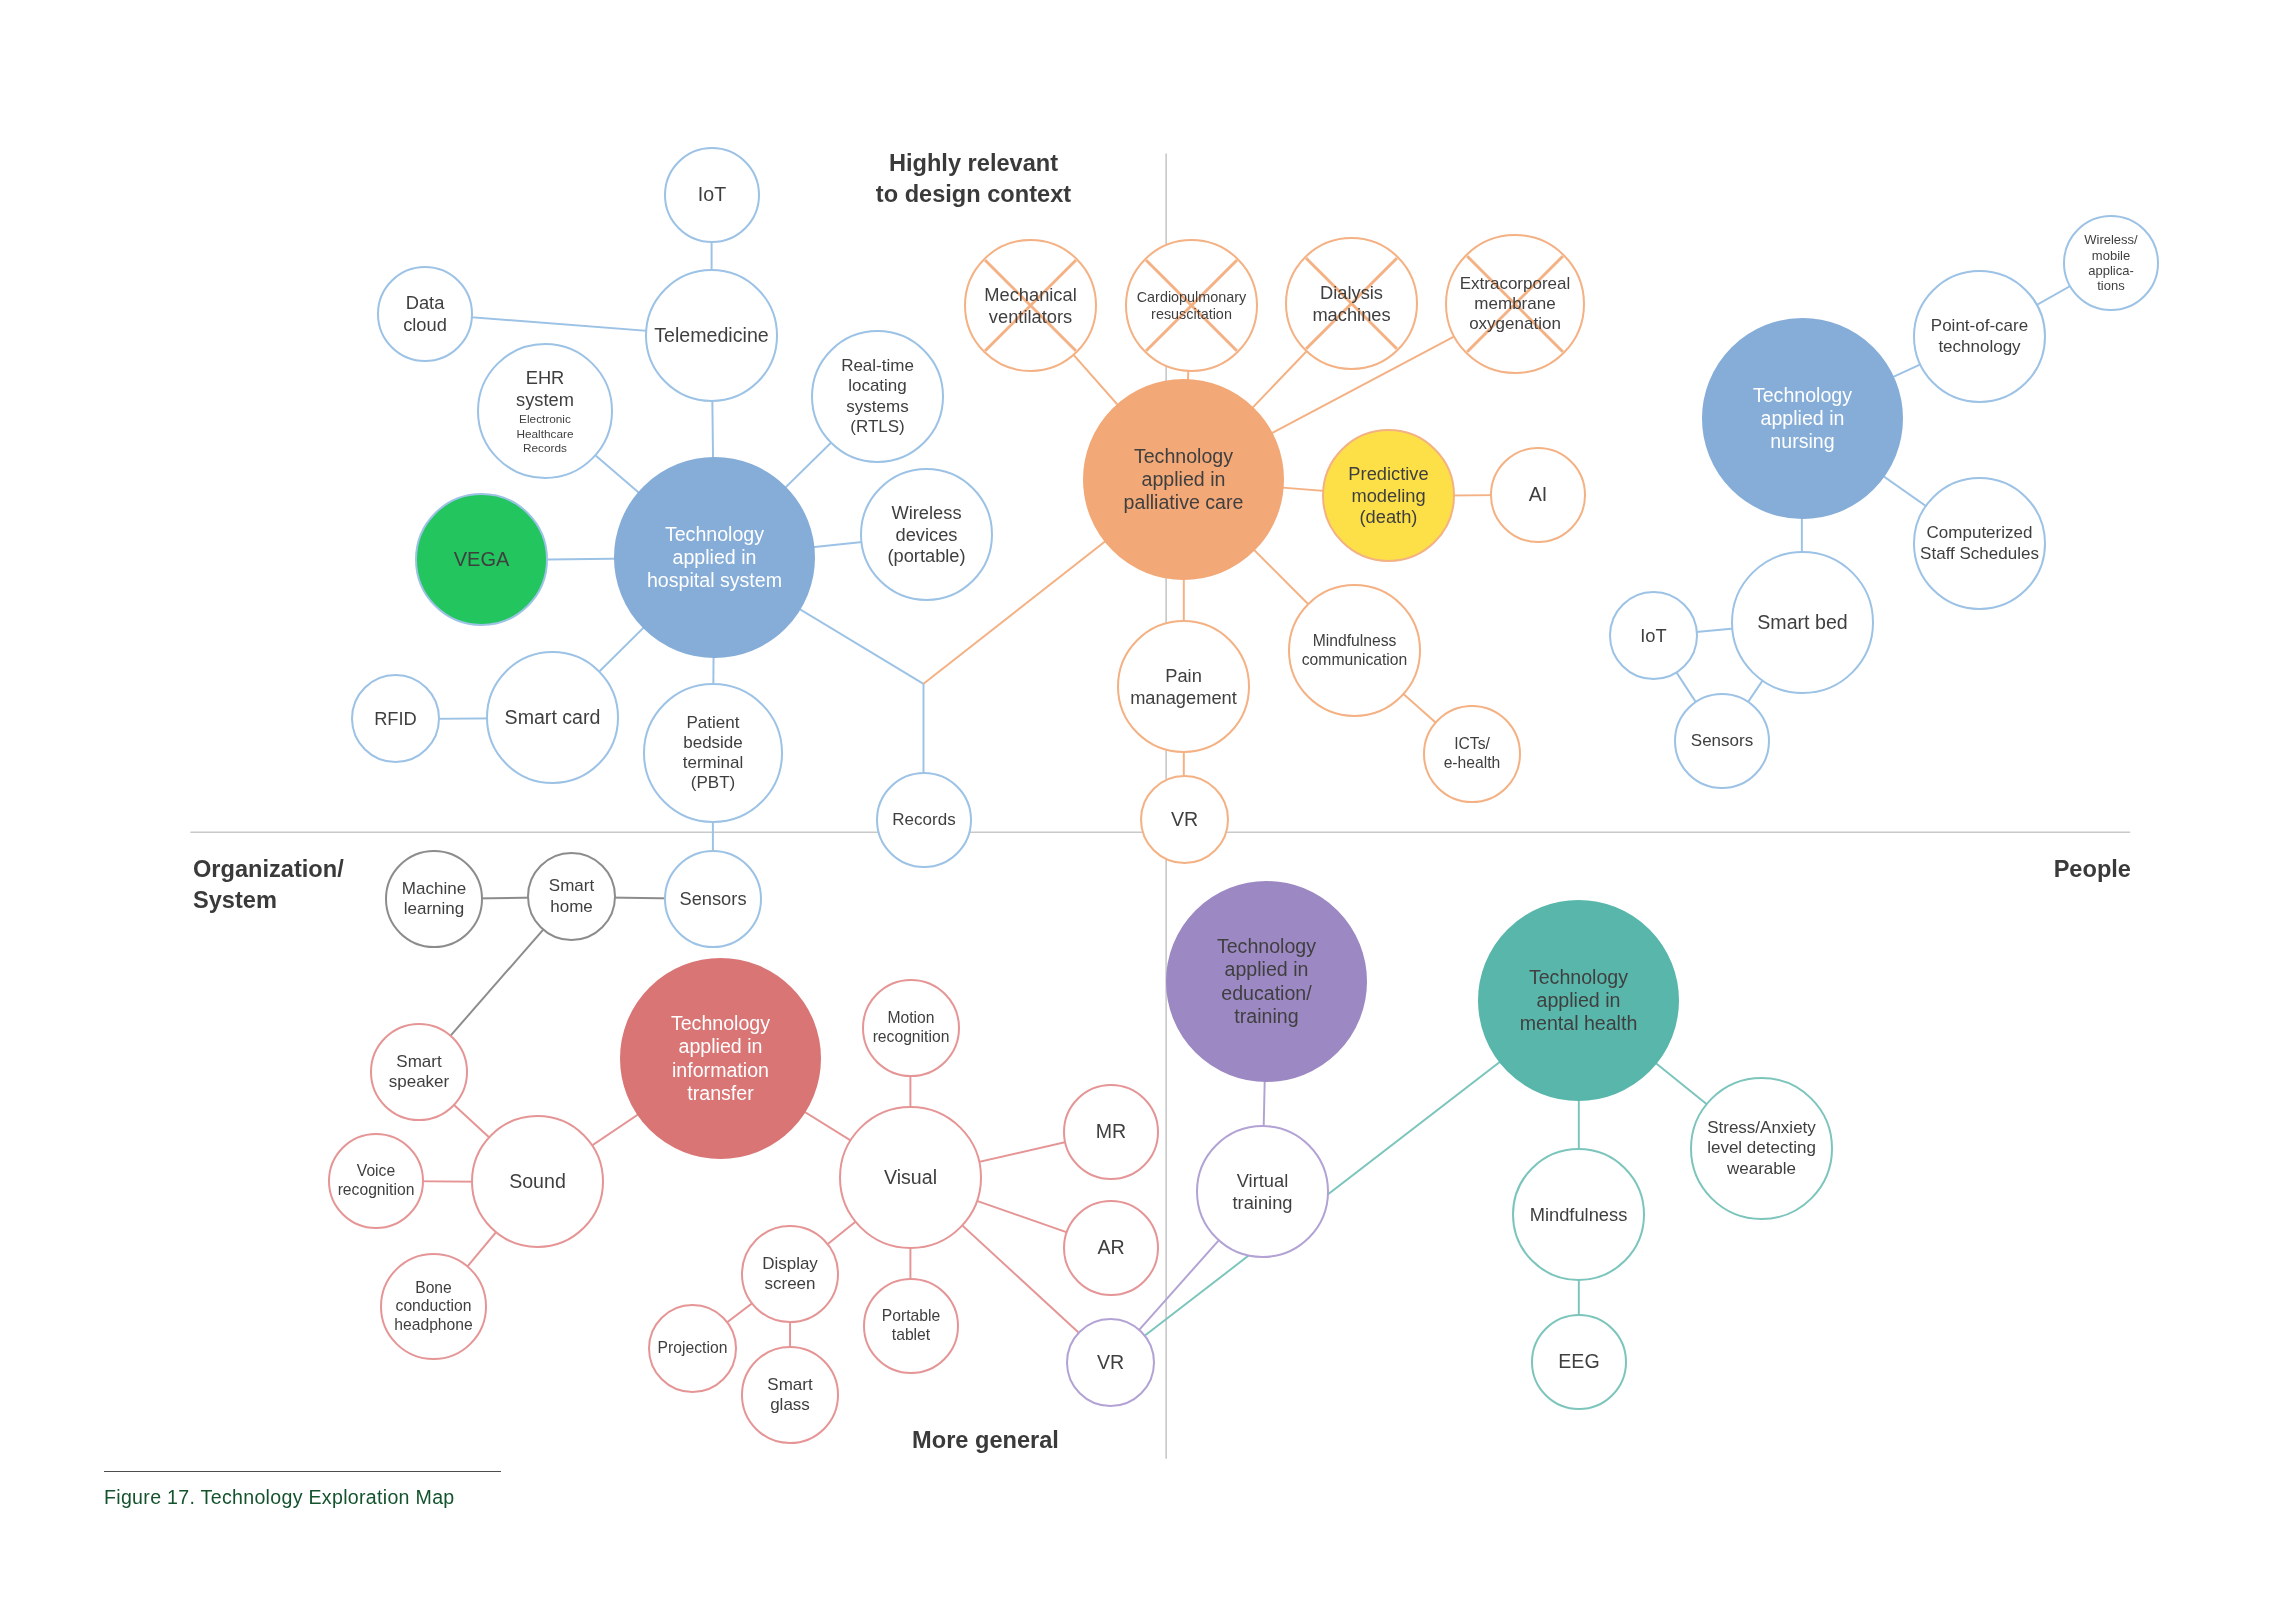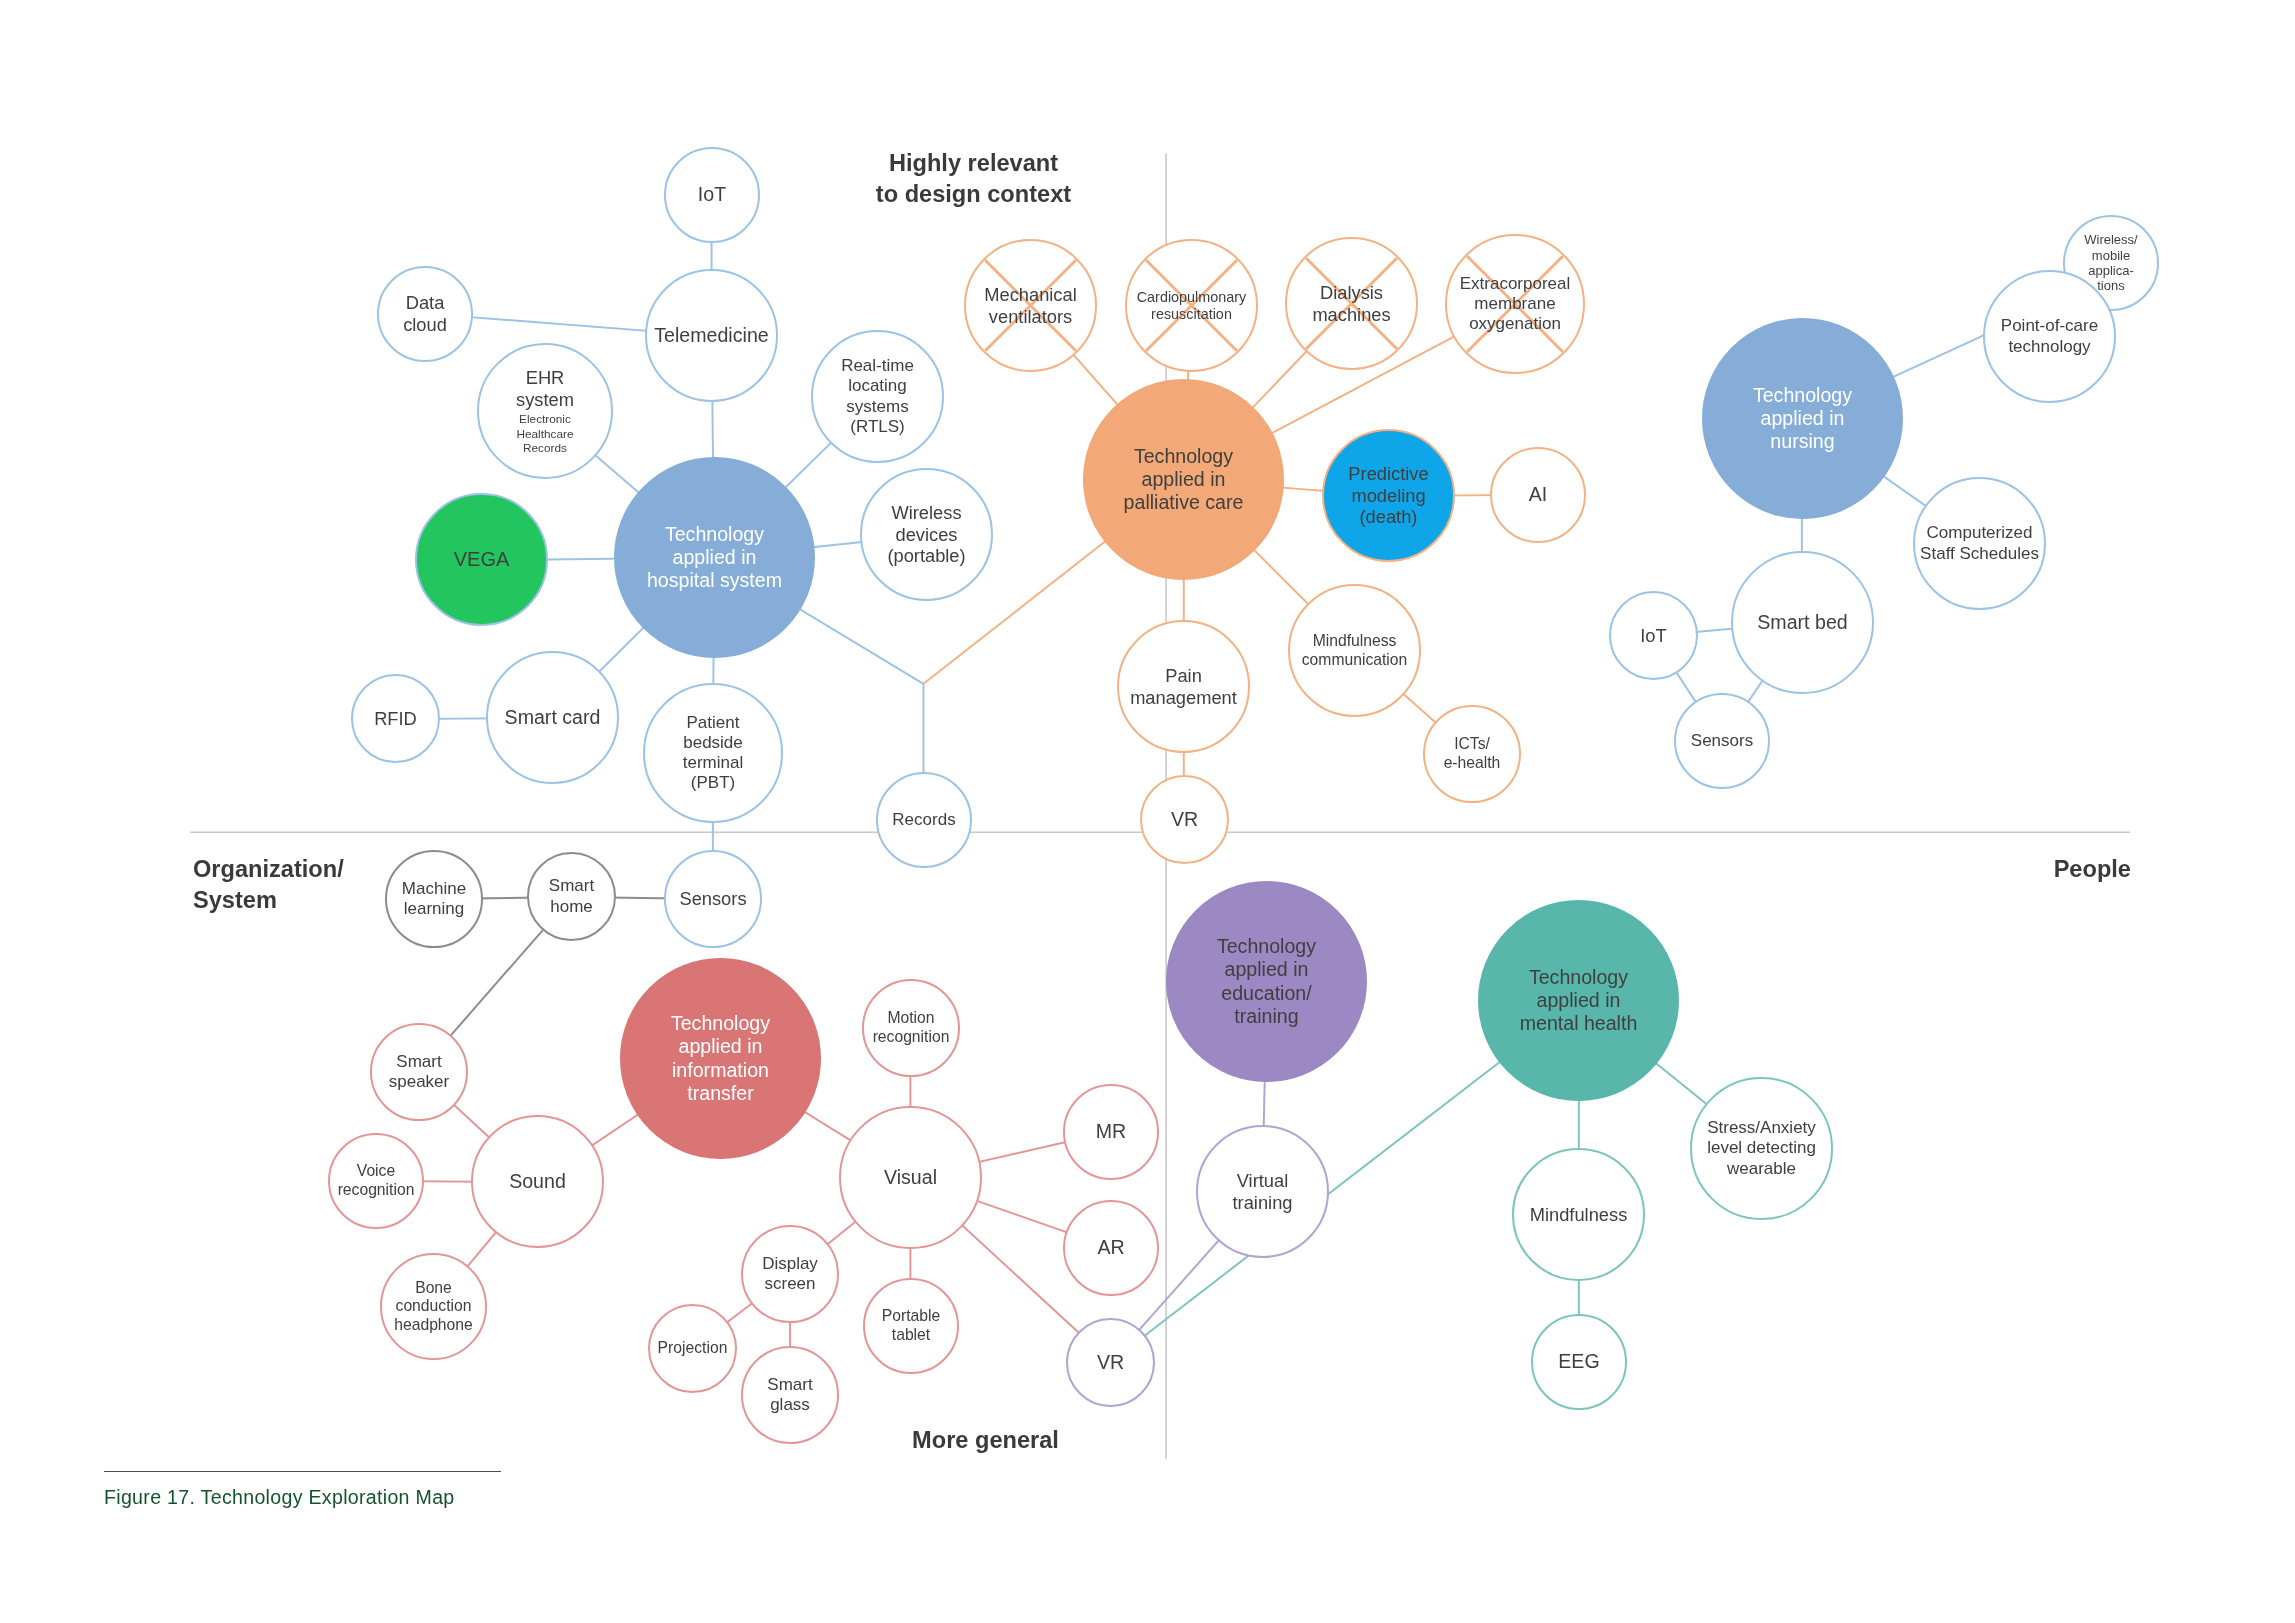--- a/index.html
+++ b/index.html
@@ -176,21 +176,21 @@
         </svg>
         <div class="nlabel">Extracorporeal
 membrane
 oxygenation</div>
       </div>
       <div class="node" style="left: 1083px; top: 379px; width: 201px; height: 201px; border-color: rgb(242, 168, 119); background: rgb(242, 168, 119); font-size: 19.6px;">
         <div class="nlabel">Technology
 applied in
 palliative care</div>
       </div>
-      <div class="node" style="left: 1322px; top: 429px; width: 133px; height: 133px; border-color: rgb(244, 177, 131); background: #0ea5e9; font-size: 18.3px;">
+      <div class="node" style="left: 1322px; top: 429px; width: 133px; height: 133px; border-color: rgb(244, 177, 131); background: #fde047; font-size: 18.3px;">
         <div class="nlabel">Predictive
 modeling
 (death)</div>
       </div>
       <div class="node" style="left: 1490px; top: 447px; width: 96px; height: 96px; border-color: rgb(244, 177, 131); background: rgb(255, 255, 255); font-size: 19.6px;">
         <div class="nlabel">AI</div>
       </div>
       <div class="node" style="left: 1288px; top: 584px; width: 133px; height: 133px; border-color: rgb(244, 177, 131); background: rgb(255, 255, 255); font-size: 15.7px;">
         <div class="nlabel">Mindfulness
 communication</div>
@@ -205,21 +205,21 @@
       </div>
       <div class="node" style="left: 1140px; top: 775px; width: 89px; height: 89px; border-color: rgb(244, 177, 131); background: rgb(255, 255, 255); font-size: 19.6px;">
         <div class="nlabel">VR</div>
       </div>
       <div class="node" style="left: 2063px; top: 215px; width: 96px; height: 96px; border-color: rgb(156, 194, 229); background: rgb(255, 255, 255); font-size: 13px;">
         <div class="nlabel">Wireless/
 mobile
 applica-
 tions</div>
       </div>
-      <div class="node" style="left: 1983px; top: 270px; width: 133px; height: 133px; border-color: rgb(156, 194, 229); background: rgb(255, 255, 255); font-size: 17px;">
+      <div class="node" style="left: 1913px; top: 270px; width: 133px; height: 133px; border-color: rgb(156, 194, 229); background: rgb(255, 255, 255); font-size: 17px;">
         <div class="nlabel">Point-of-care
 technology</div>
       </div>
       <div class="node" style="left: 1702px; top: 318px; width: 201px; height: 201px; border-color: rgb(133, 173, 216); background: rgb(133, 173, 216); font-size: 19.6px; color: rgb(255, 255, 255);">
         <div class="nlabel">Technology
 applied in
 nursing</div>
       </div>
       <div class="node" style="left: 1913px; top: 477px; width: 133px; height: 133px; border-color: rgb(156, 194, 229); background: rgb(255, 255, 255); font-size: 17px;">
         <div class="nlabel">Computerized

